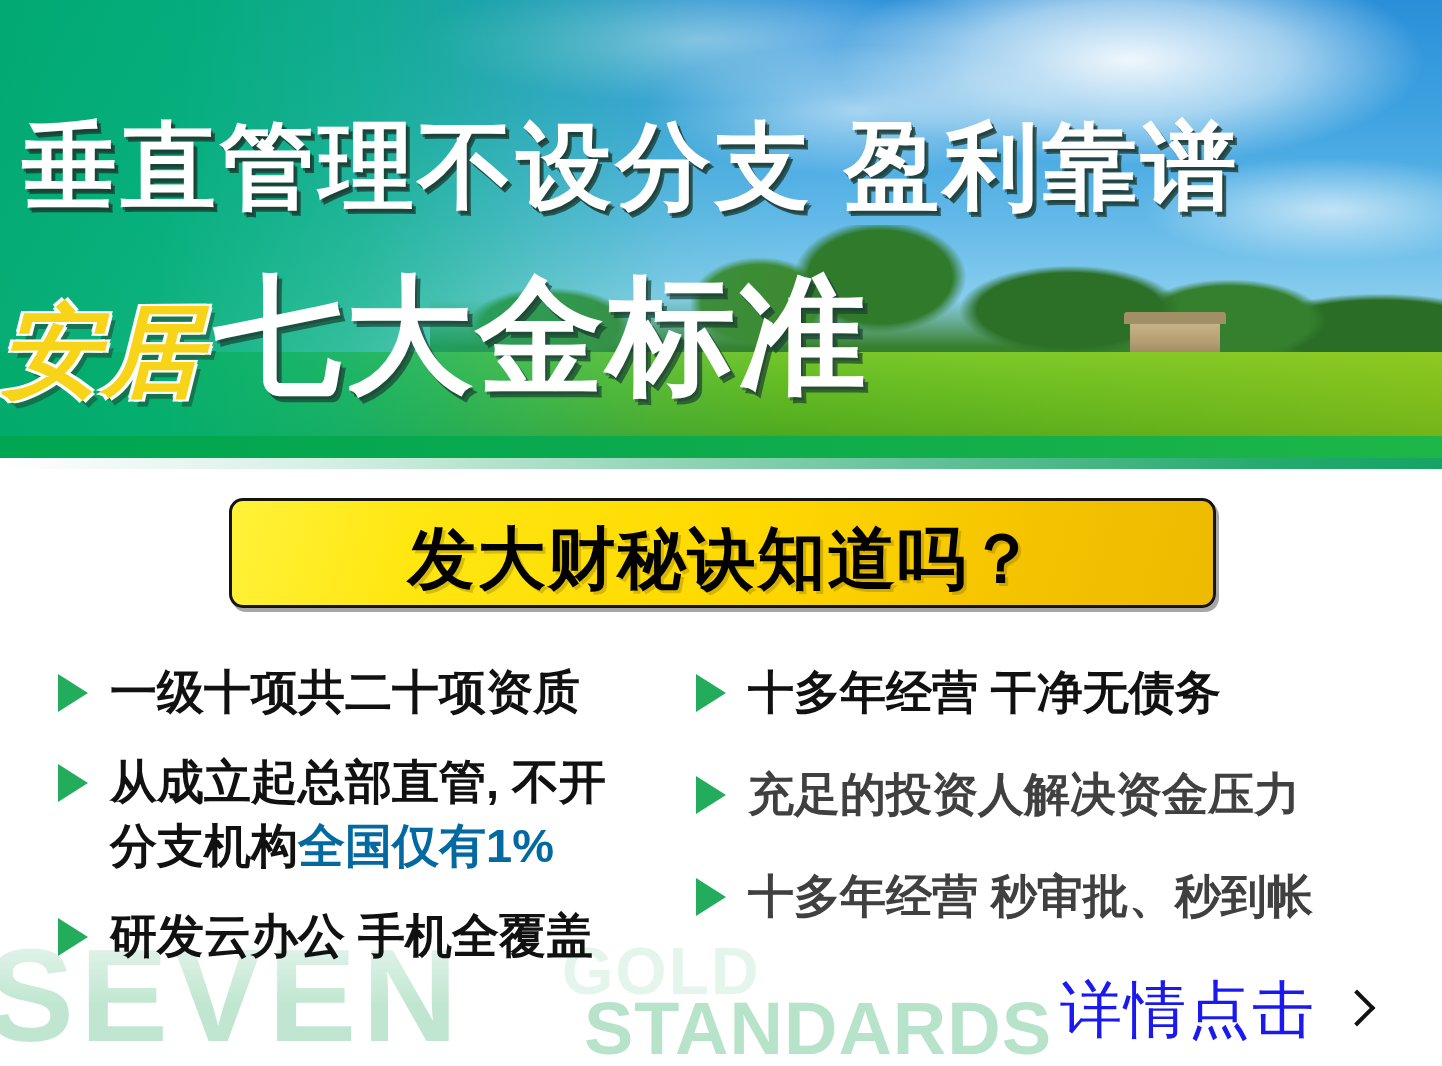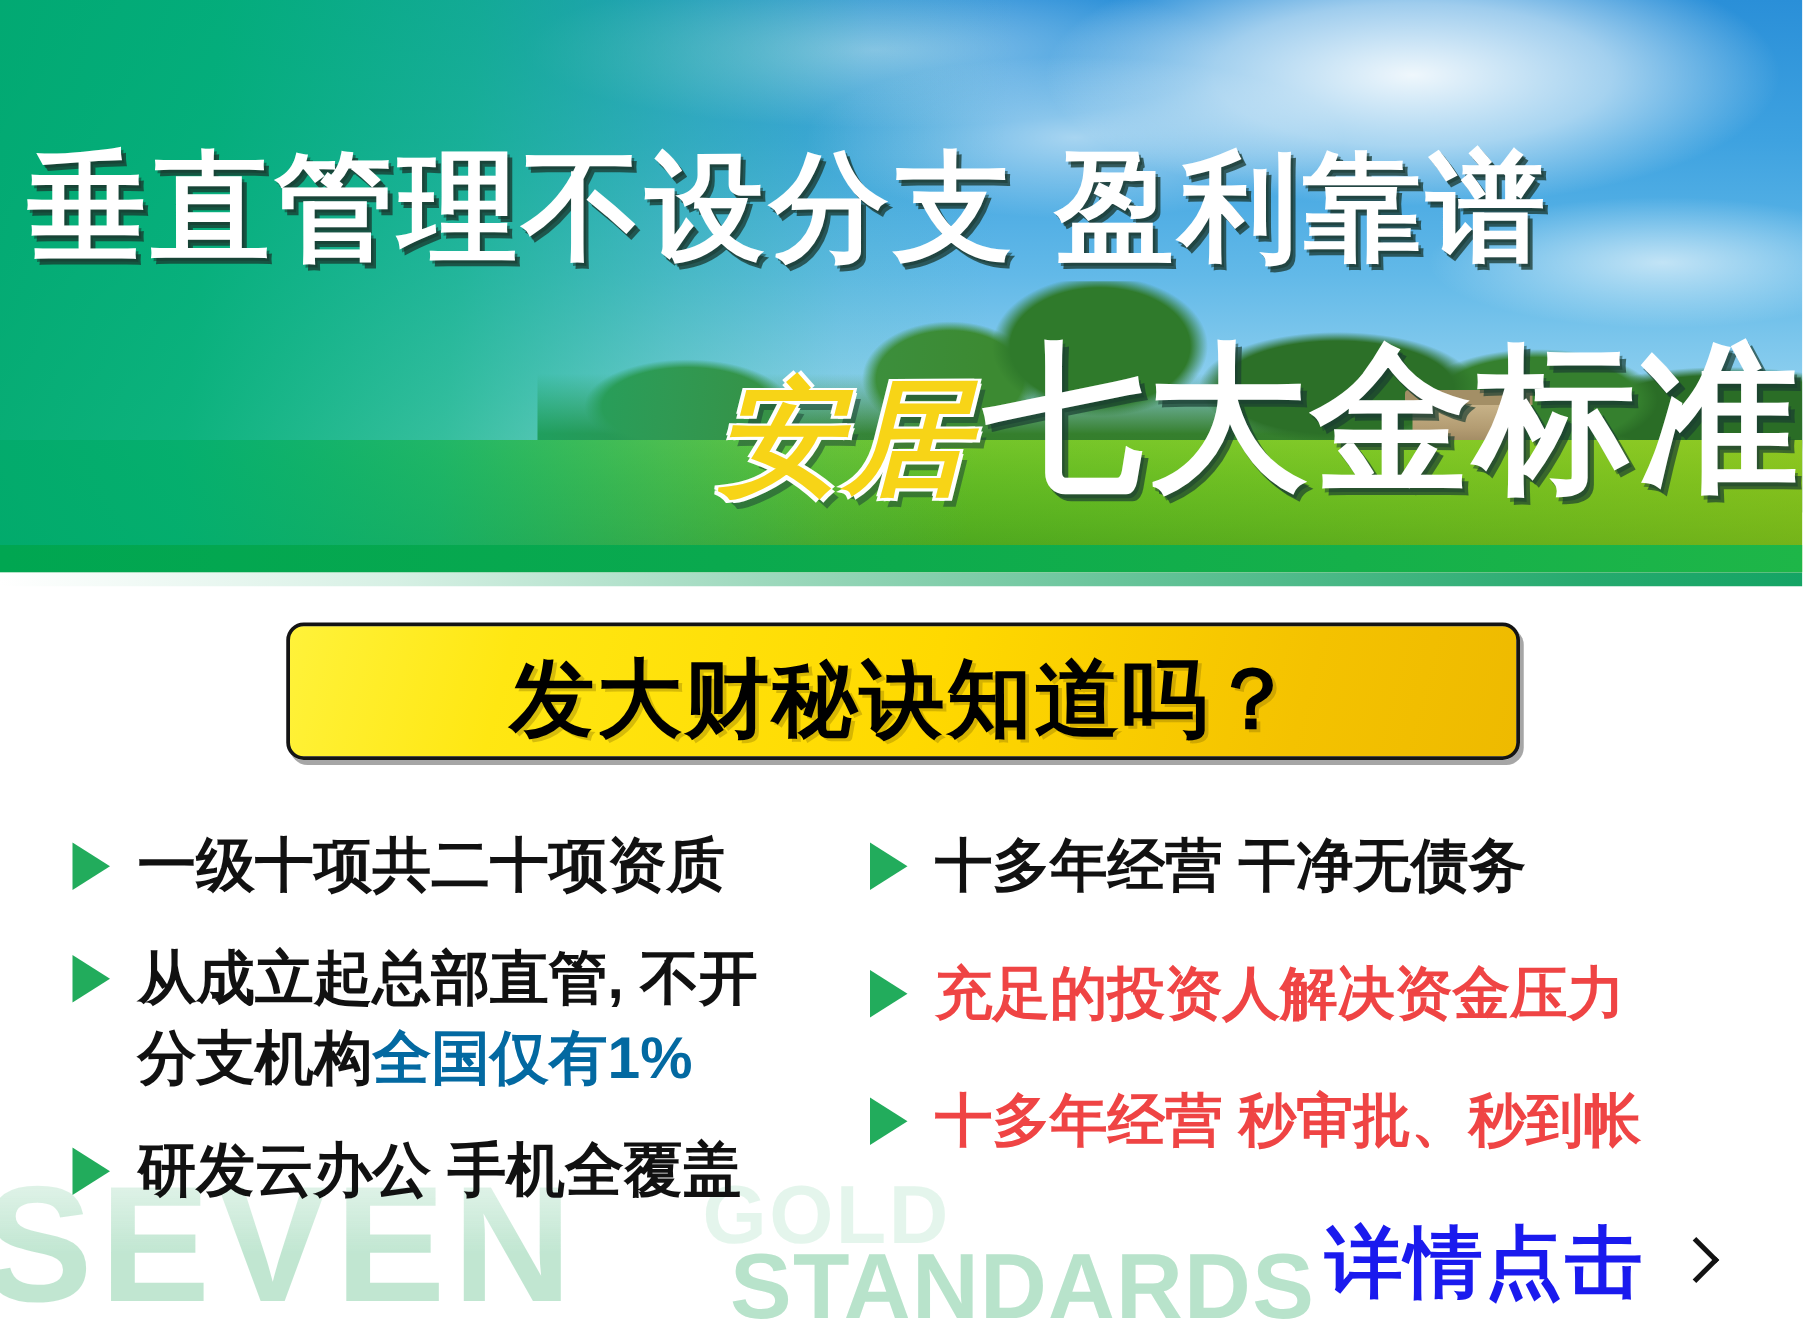--- a/index.html
+++ b/index.html
@@ -145,21 +145,21 @@
     white-space: nowrap;
     text-shadow:
       4px 5px 0 rgba(25,55,45,0.75),
       2px 3px 0 rgba(25,55,45,0.55);
   }
   .headline2 {
     position: absolute;
     left: 0;
     top: 272px;
     width: 1442px;
-    text-align: right;
+    text-align: left;
     white-space: nowrap;
     line-height: 128px;
   }
   .headline2 .anju {
     font-size: 100px;
     font-weight: bold;
     font-style: italic;
     color: #f7d417;
     letter-spacing: 2px;
     text-shadow:
@@ -295,40 +295,40 @@
   }
   .feature-text {
     font-size: 47px;
     line-height: 64px;
     font-weight: bold;
     color: #111111;
     letter-spacing: 0px;
     white-space: pre-line;
   }
   .feature-text.green {
-    color: #ef4444;
+    color: #404040;
   }
   .hl-green {
     color: #0369a1;
   }
   .col-right .feature { margin-bottom: 38px; }
   .col-right .feature-text { font-size: 46px; }
 
   
   .detail-cta {
     position: absolute;
     left: 1060px;
     top: 968px;
     display: flex;
     align-items: center;
     cursor: pointer;
   }
   .detail-cta-text {
     font-size: 62px;
-    font-weight: bold;
+    font-weight: normal;
     color: #1a1aee;
     letter-spacing: 2px;
     white-space: nowrap;
   }
   .chev {
     margin-left: 26px;
     width: 24px;
     height: 42px;
     position: relative;
   }

